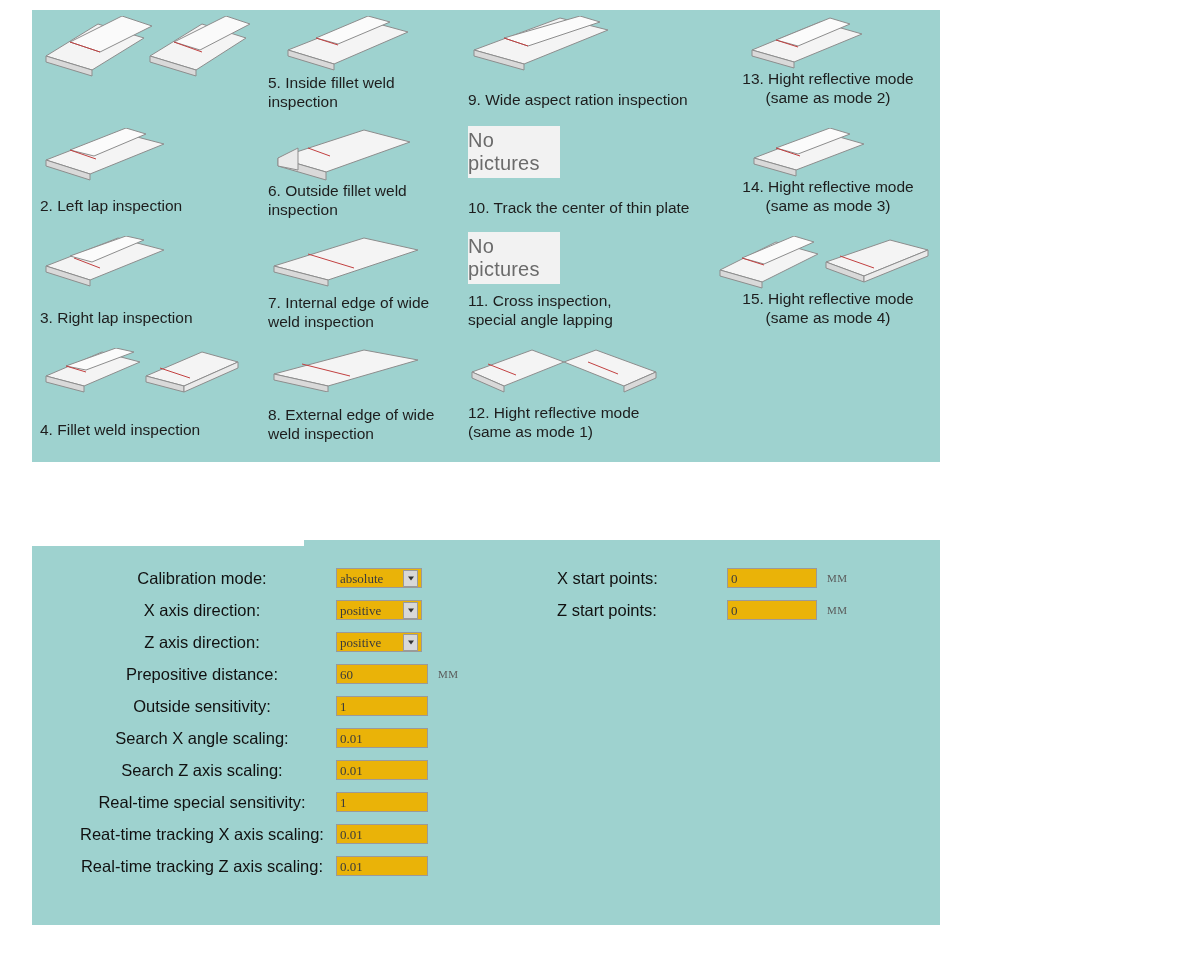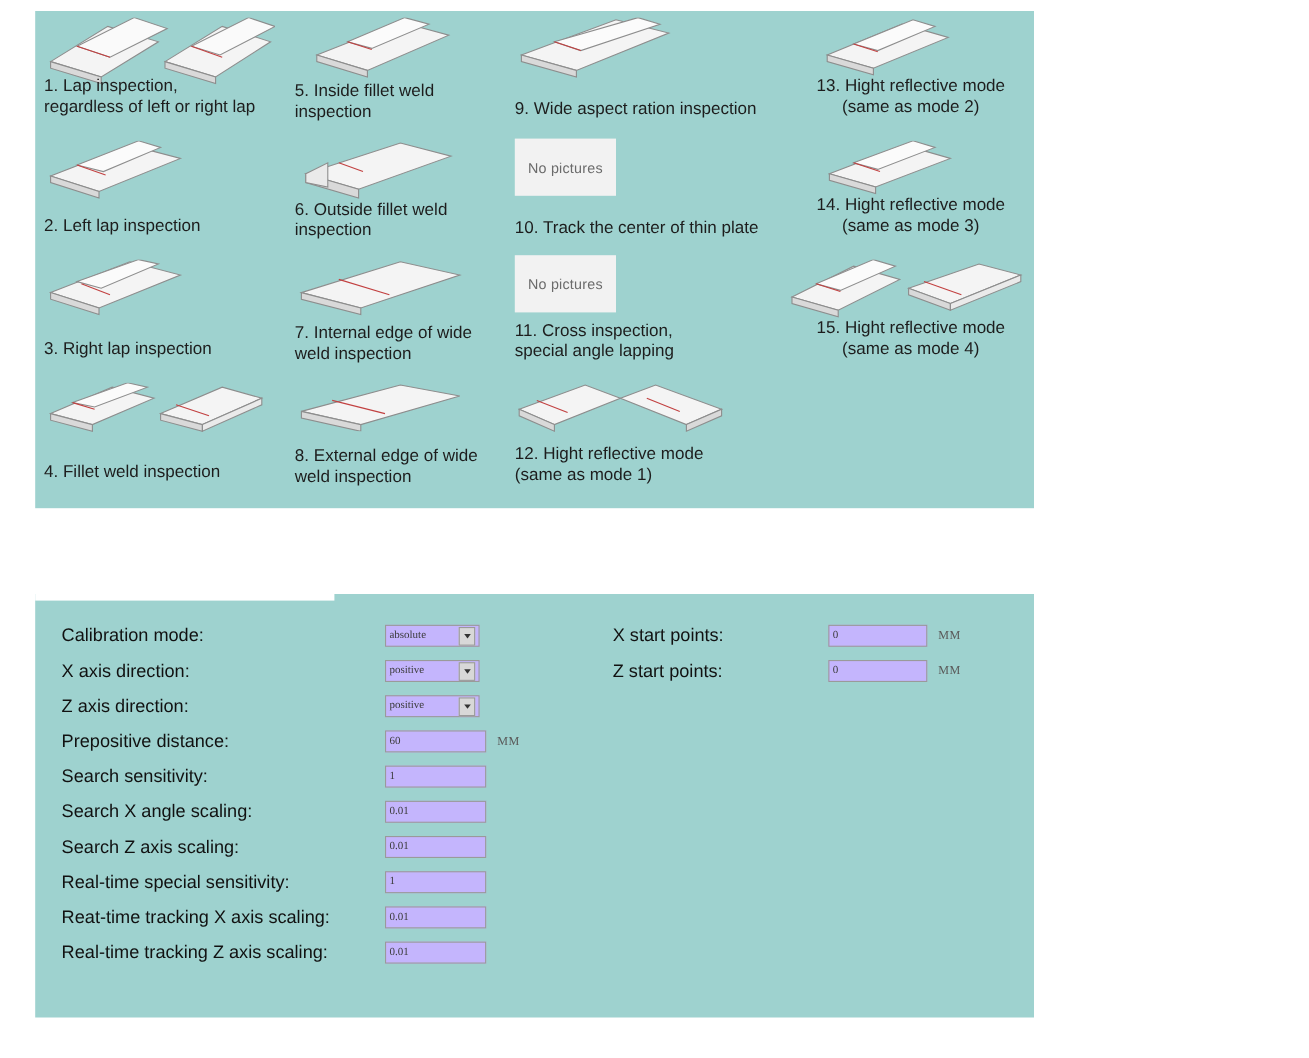--- a/index.html
+++ b/index.html
@@ -56,21 +56,21 @@
     left: 8px;
     right: 8px;
     height: 62px;
   }
 
   
   .nopic {
     position: absolute;
     background: #f2f2f2;
     color: #6b6b6b;
-    font-size: 13px;
+    font-size: 20px;
     display: flex;
     align-items: center;
     justify-content: center;
     letter-spacing: 0.2px;
   }
 
   
   .plate-svg { display: block; }
 
   
@@ -85,23 +85,24 @@
   #settings-panel .tab-notch {
     position: absolute;
     left: 0;
     top: 0;
     width: 272px;
     height: 6px;
     background: #ffffff;
   }
   .form-col-left {
     position: absolute;
-    left: 24px;
+    left: 36px;
     top: 22px;
     width: 420px;
+    text-align: center;
   }
   .form-col-right {
     position: absolute;
     left: 478px;
     top: 22px;
     width: 380px;
   }
   .frow {
     display: flex;
     align-items: center;
@@ -111,30 +112,29 @@
     font-size: 16.5px;
     color: #111111;
     white-space: nowrap;
   }
   .form-col-left .flabel { width: 268px; }
   .form-col-right .flabel { width: 170px; margin-left: 47px; }
 
   .fld {
     height: 20px;
     box-sizing: border-box;
-    background: #c4b5fd;
+    background: #eab308;
     border: 1px solid #9a9a9a;
     font-family: "Liberation Serif", serif;
-    font-size: 10px;
+    font-size: 13px;
     color: #3b3b3b;
     padding: 0 3px;
     display: flex;
     align-items: center;
     line-height: 1;
-    margin-left: 26px;
   }
   .fld.w-txt  { width: 92px; }
   .fld.w-sel  { width: 86px; justify-content: space-between; }
   .fld.w-start{ width: 90px; }
 
   .sel-arrow {
     width: 13px;
     height: 15px;
     margin-left: 3px;
     background: #d8d8d8;
@@ -174,22 +174,20 @@
             <polygon points="6,40 52,54 52,60 6,46" fill="#d9d9d9"></polygon>
             <polygon points="30,26 82,0 112,10 60,36" fill="#fafafa"></polygon>
             <line x1="30" y1="26" x2="60" y2="36" stroke="#c24040"></line>
             <polygon points="110,40 162,8 206,22 156,54" fill="#f4f4f4"></polygon>
             <polygon points="110,40 156,54 156,60 110,46" fill="#d9d9d9"></polygon>
             <polygon points="134,26 186,0 210,8 160,34" fill="#fafafa"></polygon>
             <line x1="134" y1="26" x2="162" y2="36" stroke="#c24040"></line>
           </g>
         </svg>
       </div>
-      <div class="mode-label">1. Lap inspection,
-regardless of left or right lap</div>
     </div>
 
     <div class="mode-cell col2">
       <div class="art">
         <svg class="plate-svg" width="150" height="58" viewBox="0 0 150 58">
           <g stroke="#8d8d8d" stroke-width="1">
             <polygon points="20,34 96,4 140,16 66,48" fill="#f4f4f4"></polygon>
             <polygon points="20,34 66,48 66,54 20,40" fill="#d9d9d9"></polygon>
             <polygon points="48,22 100,0 122,6 70,28" fill="#fbfbfb"></polygon>
             <line x1="48" y1="22" x2="70" y2="29" stroke="#c24040"></line>
@@ -419,21 +417,21 @@
 
     <div class="frow">
       <div class="flabel">Prepositive distance:</div>
       <div class="fld w-txt">
         <span>60</span>
       </div>
       <span class="unit">MM</span>
     </div>
 
     <div class="frow">
-      <div class="flabel">Search sensitivity:</div>
+      <div class="flabel">Outside sensitivity:</div>
       <div class="fld w-txt">
         <span>1</span>
       </div>
     </div>
 
     <div class="frow">
       <div class="flabel">Search X angle scaling:</div>
       <div class="fld w-txt">
         <span>0.01</span>
       </div>

